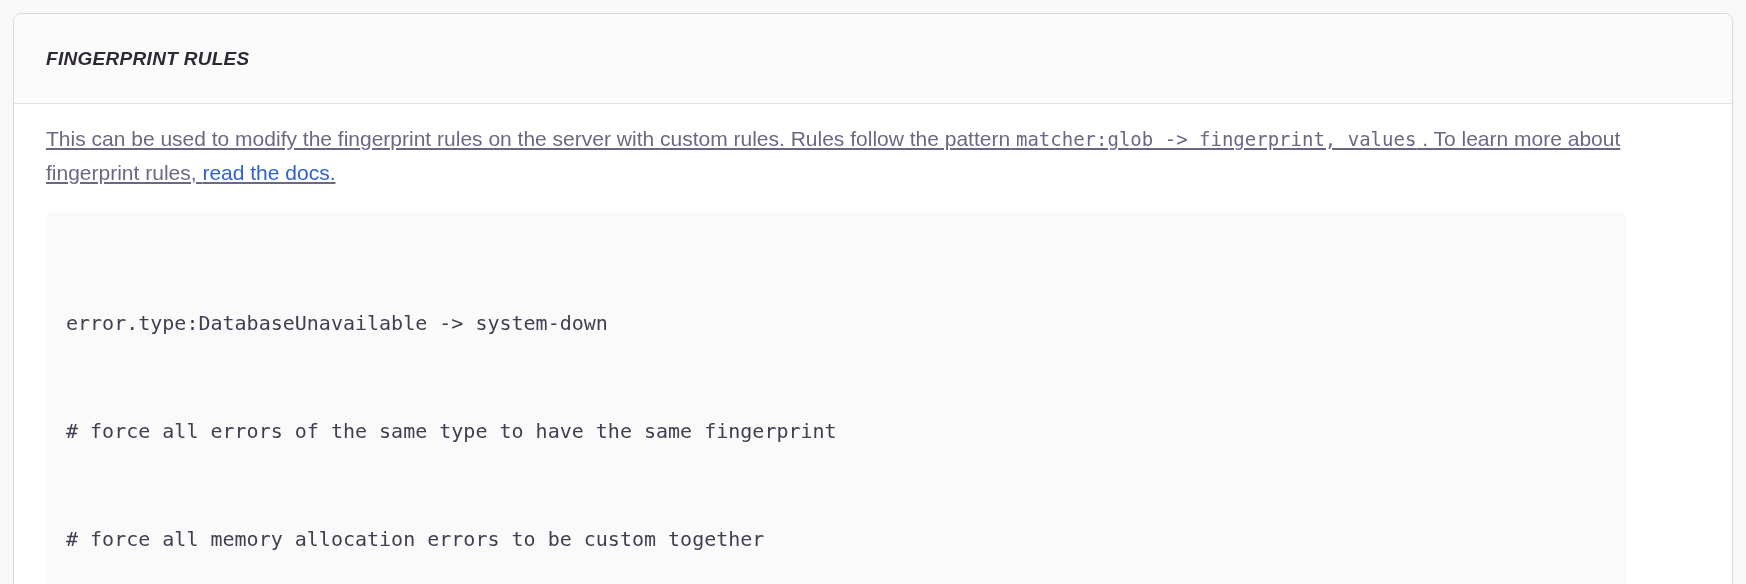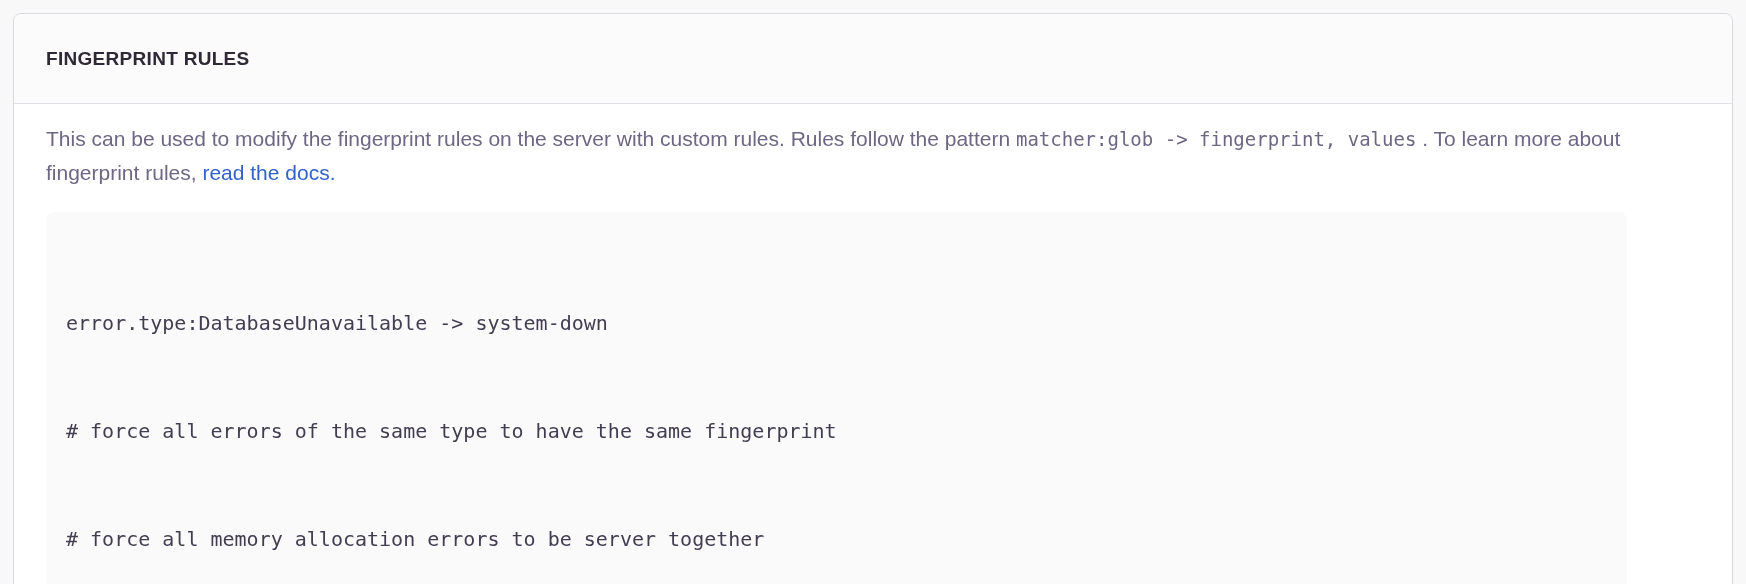--- a/index.html
+++ b/index.html
@@ -32,35 +32,37 @@
     box-shadow: 0 2px 0 rgba(44, 29, 56, 0.05);
   }
   .panel-header {
     height: 90px;
     background: var(--header-bg);
     border-bottom: 1px solid var(--header-divider);
     border-radius: 8px 8px 0 0;
     display: flex;
     align-items: center;
     padding: 0 32px;
+    font-style: italic;
   }
   .panel-title {
     font-size: 19px;
     font-weight: bold;
     letter-spacing: 0.3px;
     color: var(--title-text);
   }
   .panel-body {
     padding: 18px 32px 32px 32px;
   }
   .description {
     font-size: 21px;
     line-height: 34px;
     color: var(--body-text);
     margin-bottom: 22px;
+    text-decoration: underline;
   }
   .inline-code {
     font-family: "DejaVu Sans Mono", "Liberation Mono", monospace;
     font-size: 19px;
     color: var(--body-text);
   }
   .docs-link {
     color: var(--link-blue);
     text-decoration: none;
     cursor: pointer;
@@ -84,18 +86,18 @@
   <div class="panel-header">
     <span class="panel-title">FINGERPRINT RULES</span>
   </div>
   <div class="panel-body">
     <p class="description"><span>This can be used to modify the fingerprint rules on the server with custom rules. Rules follow the pattern</span>
       <span class="inline-code">matcher:glob -&gt; fingerprint, values</span><span> . To learn more about fingerprint rules, </span><a class="docs-link">read the docs.</a></p>
 
     <div class="example-block">
       <div>error.type:DatabaseUnavailable -&gt; system-down</div>
       <div># force all errors of the same type to have the same fingerprint</div>
-      <div># force all memory allocation errors to be server together</div>
+      <div># force all memory allocation errors to be custom together</div>
       
     </div>
 
   </div>
 </div>
 
 </body></html>

